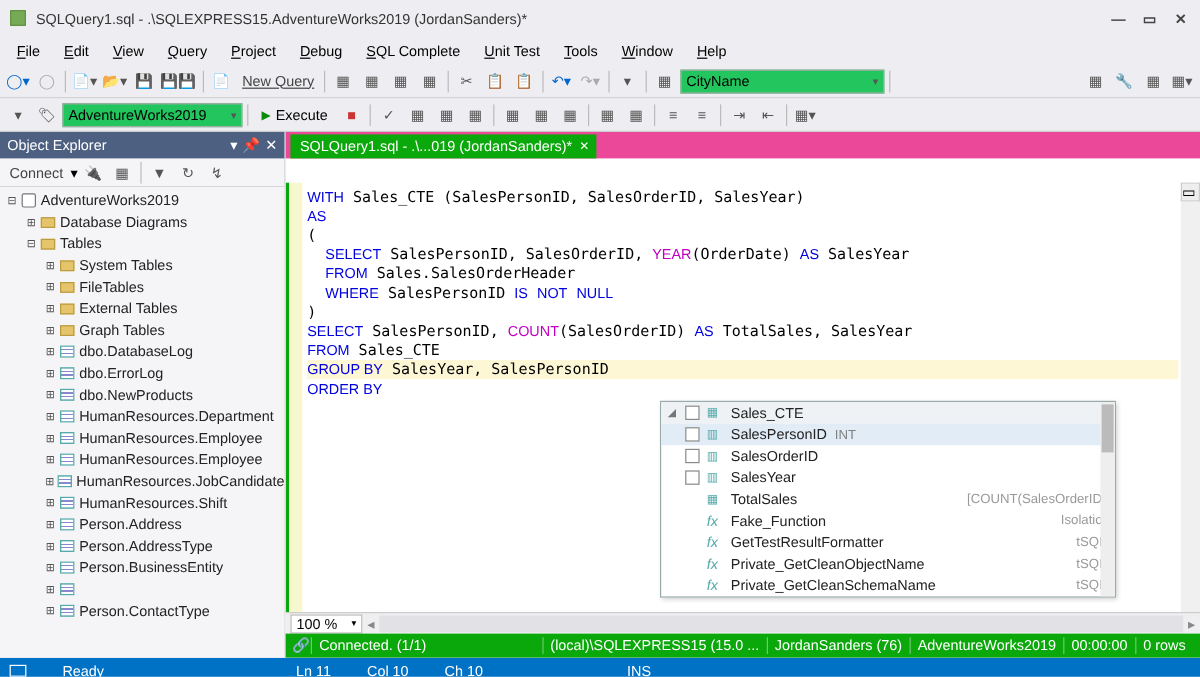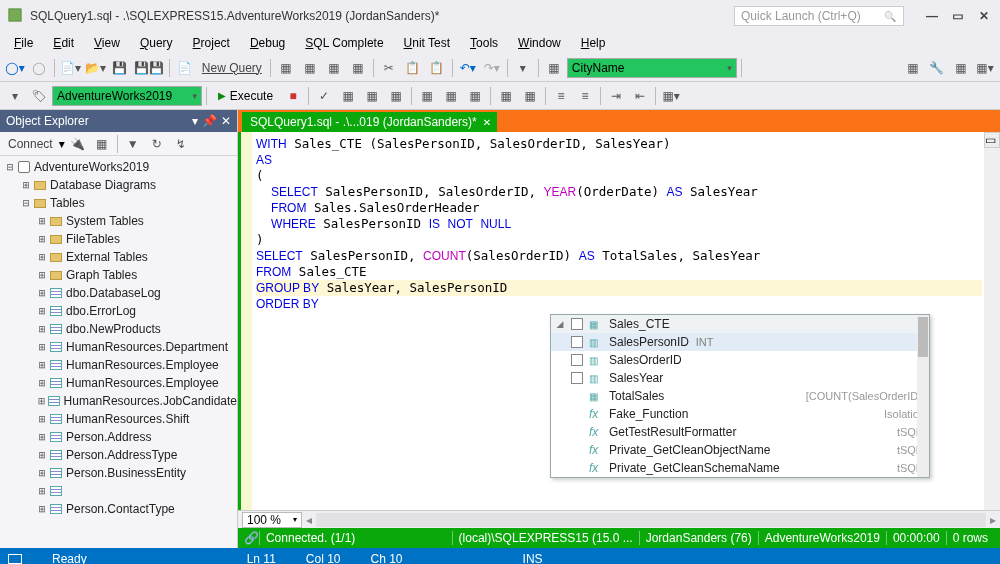--- a/index.html
+++ b/index.html
@@ -37,24 +37,24 @@
 .tree { flex: 1; overflow: auto; padding: 2px 0; background: #f5f5f8; }
 .tree-row { display: flex; align-items: center; height: 18px; white-space: nowrap; color: #222; }
 .tree-toggle { width: 12px; text-align: center; color: #555; font-size: 9px; }
 .tree-icon { width: 16px; height: 14px; margin-right: 2px; display: inline-flex; align-items: center; justify-content: center; }
 .tree-label { }
 .folder-ico { background: #e5c46c; border: 1px solid #b99b40; width: 12px; height: 9px; }
 .table-ico { width: 12px; height: 10px; background: linear-gradient(#fff,#fff) padding-box, #5aa; border: 1px solid #5aa; background-image: repeating-linear-gradient(#fff 0 2px,#88c 2px 3px); }
 .db-ico { width: 12px; height: 12px; background: #fff; border: 1px solid #777; border-radius: 2px; }
 
 .editor-area { flex: 1; display: flex; flex-direction: column; background: #fff; position: relative; }
-.tab-strip { height: 22px; background: #f97316; display: flex; align-items: flex-end; padding-left: 4px; text-align: right; }
+.tab-strip { height: 22px; background: #ec4899; display: flex; align-items: flex-end; padding-left: 4px; text-align: right; }
 .tab { height: 20px; background: #0aa80a; color: #fff; display: flex; align-items: center; padding: 0 6px 0 8px; gap: 6px; }
 .tab-close { font-size: 10px; }
-.code-pane { flex: 1; position: relative; background: #fff; overflow: hidden; }
+.code-pane { flex: 1; position: relative; background: #fff; overflow: hidden; margin-top: 20px; }
 .code-gutter { position: absolute; left: 0; top: 0; bottom: 0; width: 14px; background: linear-gradient(90deg,#0aa80a 0 3px,#f7f7d0 3px 14px); }
 .code { position: absolute; left: 18px; right: 18px; top: 4px; font-family: Consolas, monospace; font-size: 12.5px; line-height: 16px; white-space: pre; color: #000; }
 .kw { color: #0000e0; }
 .fn { color: #c000c0; }
 .cursor-line { position: absolute; left: 18px; right: 18px; height: 16px; background: #fdf7d6; top: 148px; }
 .autocomplete { position: absolute; left: 312px; top: 182px; width: 380px; background: #fff; border: 1px solid #9aa; box-shadow: 2px 2px 4px rgba(0,0,0,.2); }
 .ac-row { height: 18px; display: flex; align-items: center; padding: 0 4px; gap: 6px; }
 .ac-tree { width: 10px; color: #777; font-size: 9px; text-align: center; }
 .ac-check { width: 12px; height: 12px; border: 1px solid #888; background: #fff; }
 .ac-icon { width: 14px; font-size: 10px; color: #5aa; }
@@ -82,21 +82,20 @@
 </head>
 <body>
 
 <div class="titlebar">
   <span class="title-icon">
     <svg class="ico" viewBox="0 0 16 16">
         <rect x="1" y="1" width="14" height="14" fill="#7a5" stroke="#583"></rect>
       </svg>
   </span>
   <span class="title-text">SQLQuery1.sql - .\SQLEXPRESS15.AdventureWorks2019 (JordanSanders)*</span>
-  <div class="quick-launch">Quick Launch (Ctrl+Q)</div>
   <div class="win-btns">
     <div class="win-btn">—</div>
     <div class="win-btn">▭</div>
     <div class="win-btn">✕</div>
   </div>
 </div>
 
 <div class="menubar">
   <span class="menu-item"><u>F</u>ile</span>
   <span class="menu-item"><u>E</u>dit</span>

